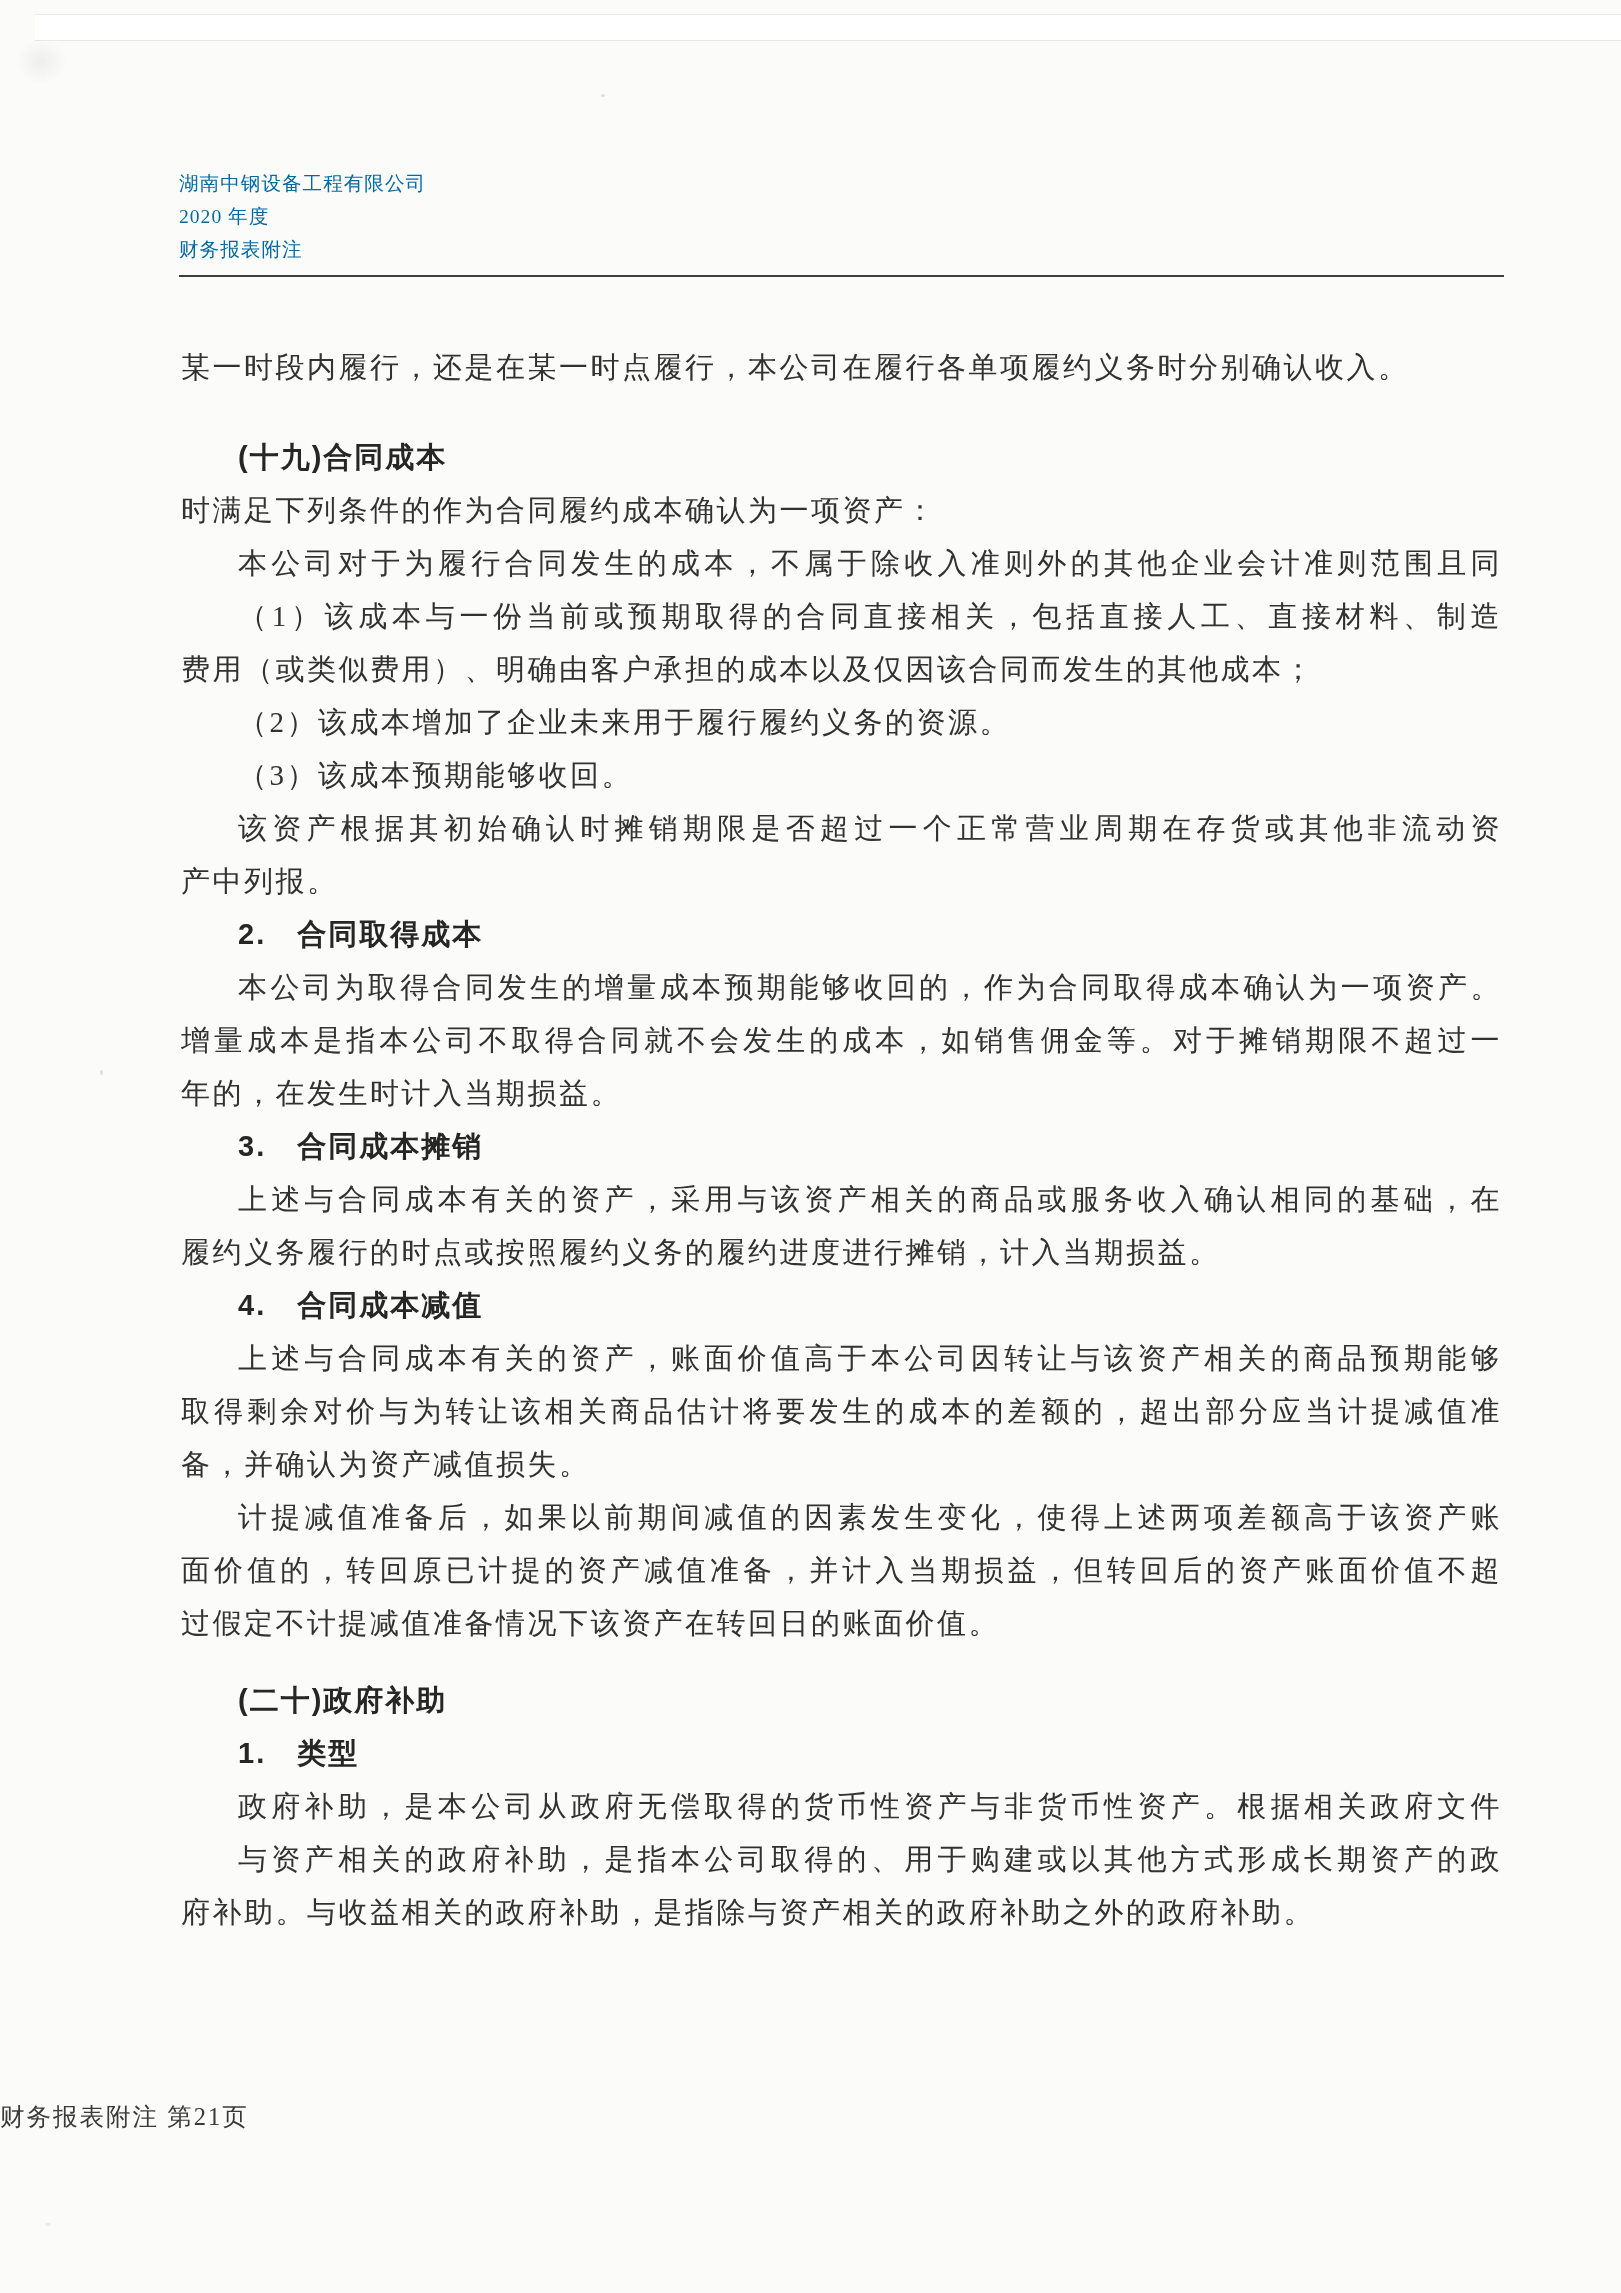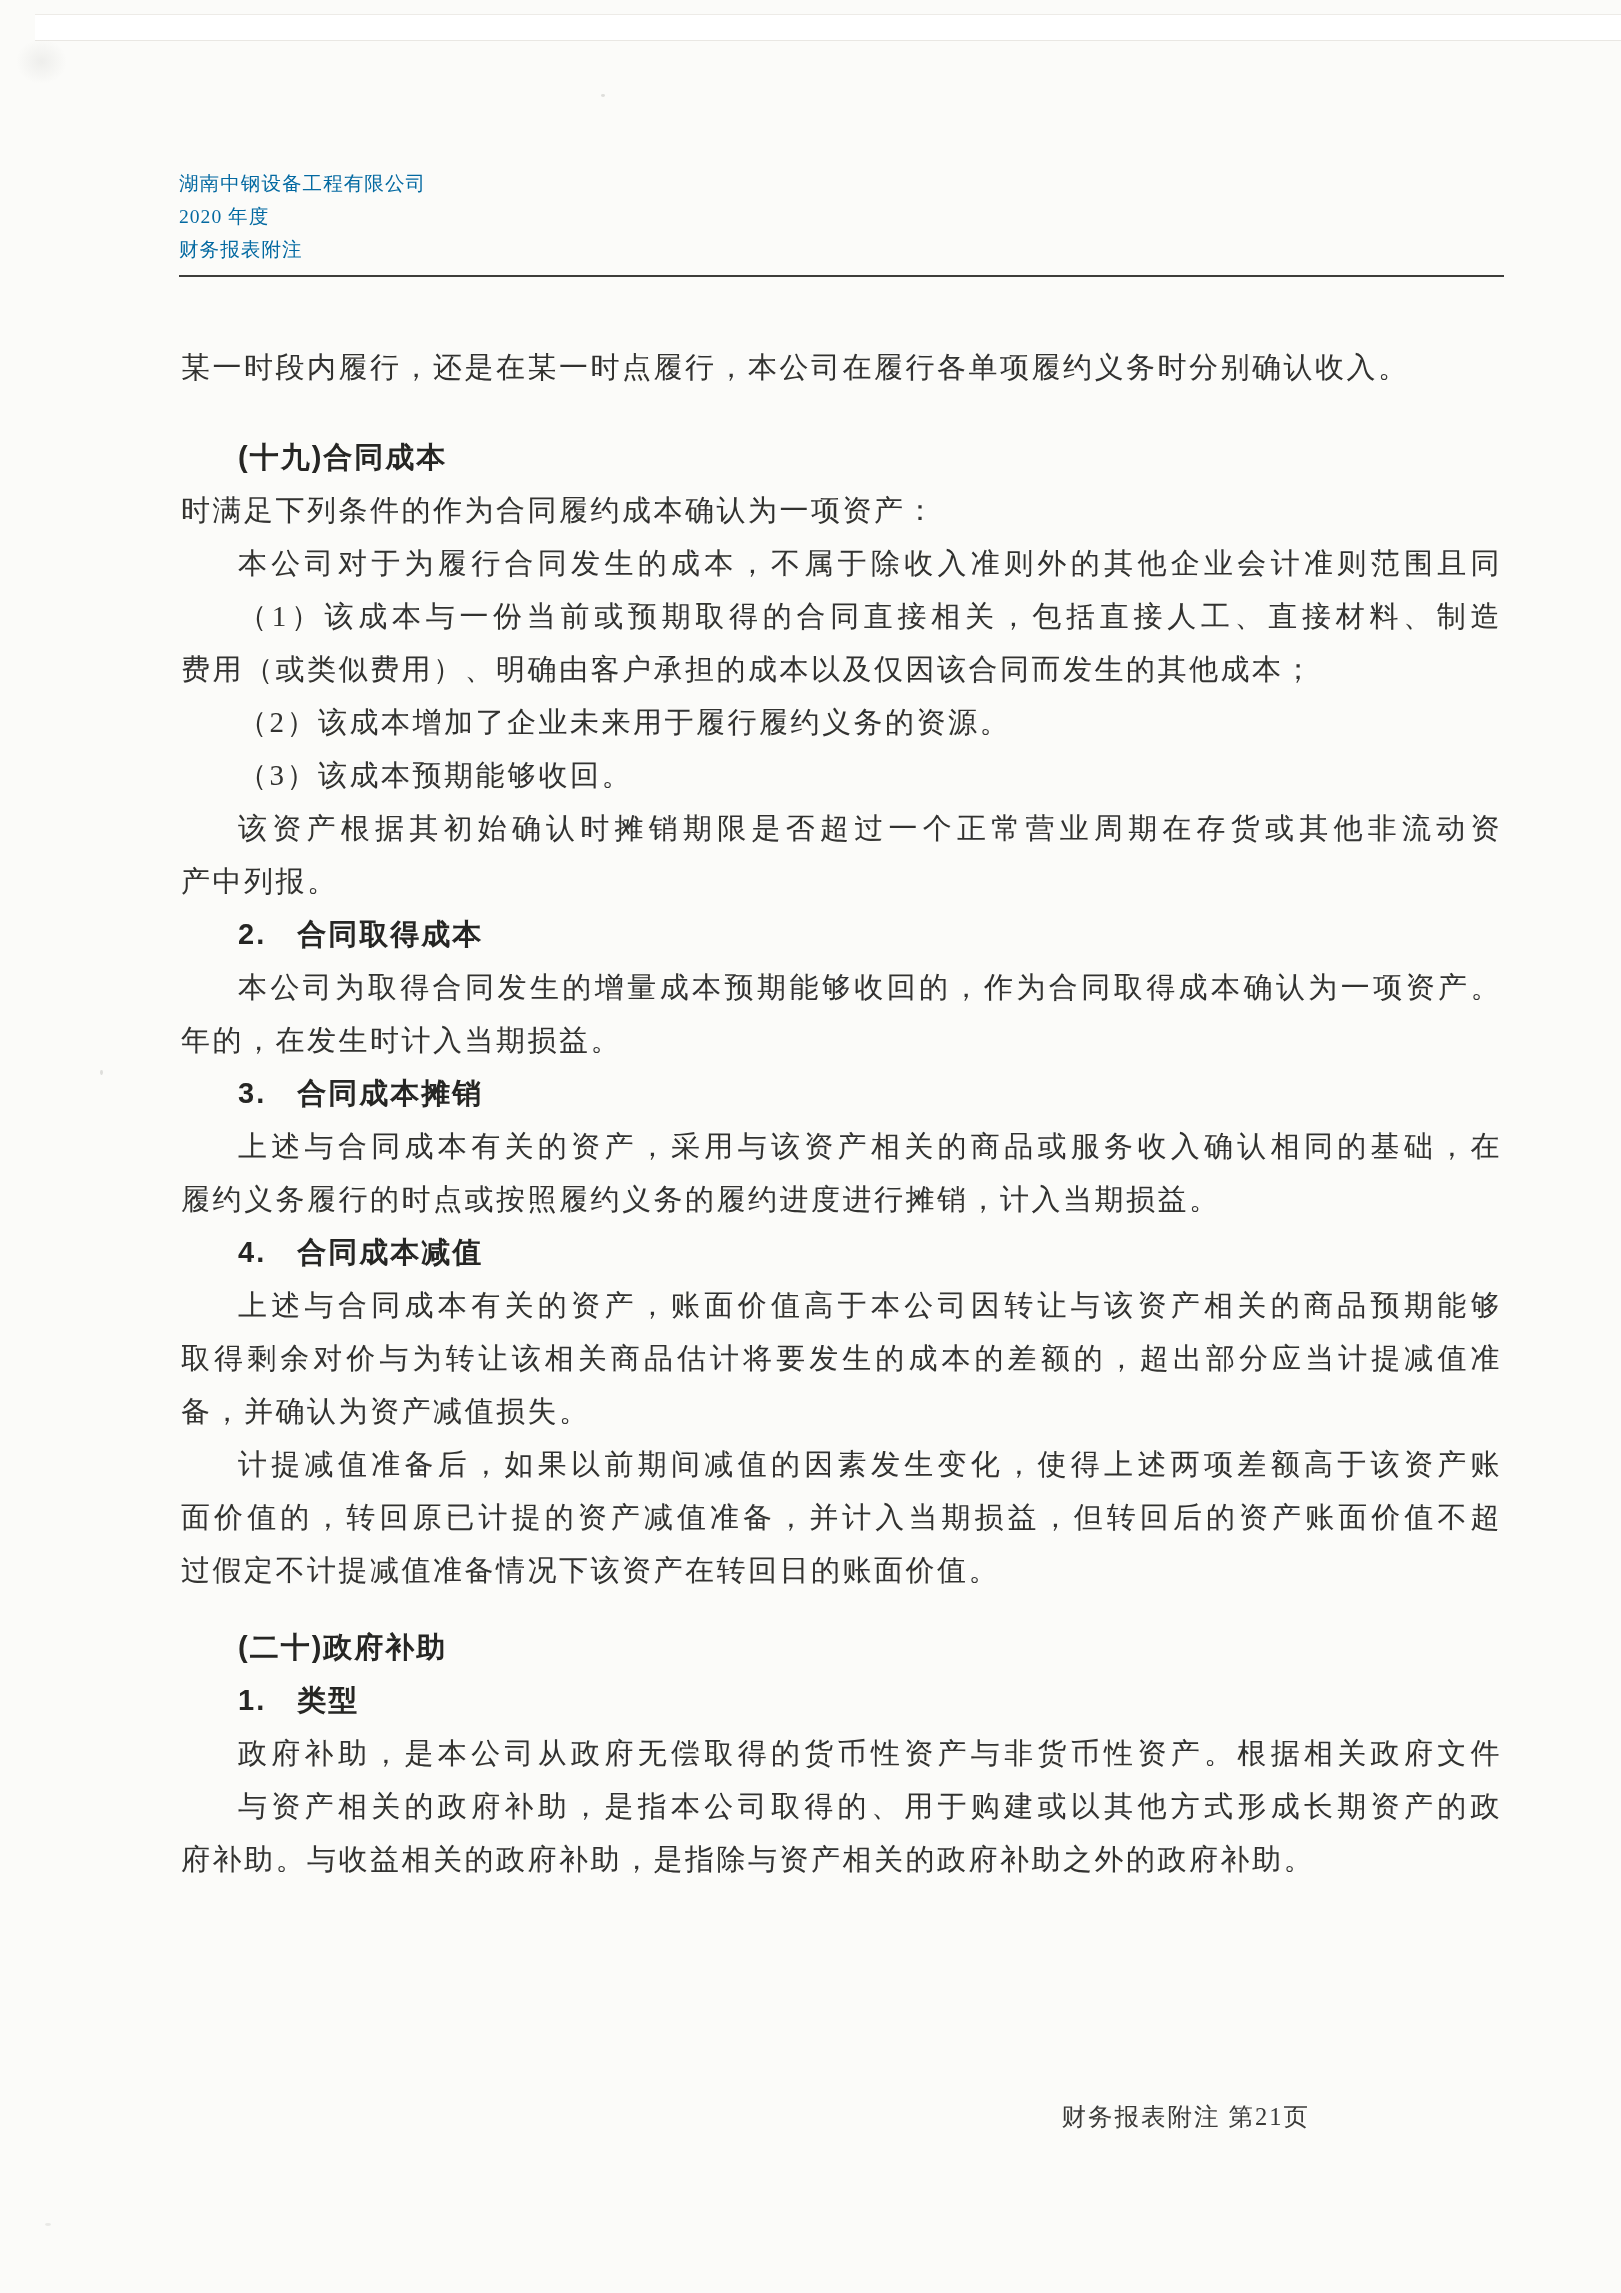--- a/index.html
+++ b/index.html
@@ -61,21 +61,21 @@
   .line.indent { padding-left:57px; }
   .line.bold {
     font-weight:bold;
     font-family:"Liberation Sans","DejaVu Sans",sans-serif;
     color:#262624;
     letter-spacing:2px;
   }
 
   .page-footer {
     position:absolute; left:0; top:2100px; width:1310px;
-    text-align:right;
+    text-align:left;
     font-size:24.5px; letter-spacing:2px;
     color:#3a3a38;
   }
 </style>
 </head>
 <body>
 
 <div class="scan-band"></div>
 <div class="smudge"></div>
 <div class="speck s1"></div>
@@ -95,20 +95,21 @@
     <div class="line">时满足下列条件的作为合同履约成本确认为一项资产：</div>
     <div class="line full indent">本公司对于为履行合同发生的成本，不属于除收入准则外的其他企业会计准则范围且同</div>
     <div class="line full indent">（1）该成本与一份当前或预期取得的合同直接相关，包括直接人工、直接材料、制造</div>
     <div class="line">费用（或类似费用）、明确由客户承担的成本以及仅因该合同而发生的其他成本；</div>
     <div class="line indent">（2）该成本增加了企业未来用于履行履约义务的资源。</div>
     <div class="line indent">（3）该成本预期能够收回。</div>
     <div class="line full indent">该资产根据其初始确认时摊销期限是否超过一个正常营业周期在存货或其他非流动资</div>
     <div class="line">产中列报。</div>
     <div class="line indent bold">2.　合同取得成本</div>
     <div class="line full indent">本公司为取得合同发生的增量成本预期能够收回的，作为合同取得成本确认为一项资产。</div>
+    <div class="line full">增量成本是指本公司不取得合同就不会发生的成本，如销售佣金等。对于摊销期限不超过一</div>
     <div class="line">年的，在发生时计入当期损益。</div>
     <div class="line indent bold">3.　合同成本摊销</div>
     <div class="line full indent">上述与合同成本有关的资产，采用与该资产相关的商品或服务收入确认相同的基础，在</div>
     <div class="line">履约义务履行的时点或按照履约义务的履约进度进行摊销，计入当期损益。</div>
     <div class="line indent bold">4.　合同成本减值</div>
     <div class="line full indent">上述与合同成本有关的资产，账面价值高于本公司因转让与该资产相关的商品预期能够</div>
     <div class="line full">取得剩余对价与为转让该相关商品估计将要发生的成本的差额的，超出部分应当计提减值准</div>
     <div class="line">备，并确认为资产减值损失。</div>
     <div class="line full indent">计提减值准备后，如果以前期间减值的因素发生变化，使得上述两项差额高于该资产账</div>
     <div class="line full">面价值的，转回原已计提的资产减值准备，并计入当期损益，但转回后的资产账面价值不超</div>

